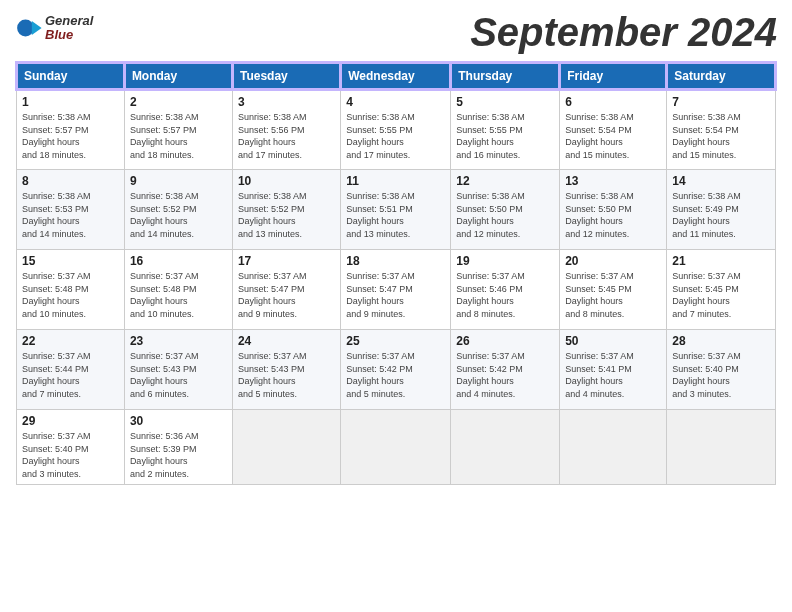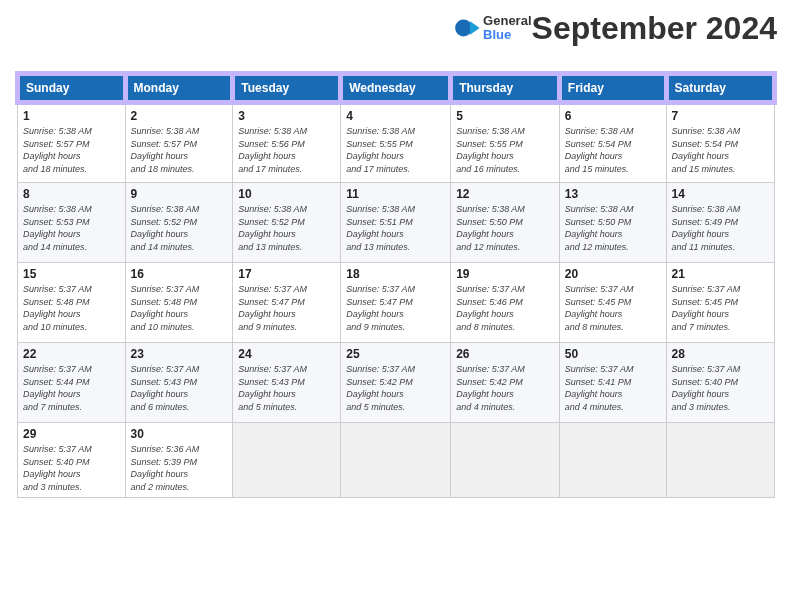--- a/index.html
+++ b/index.html
@@ -7,59 +7,60 @@
       font-family: Arial, sans-serif;
       background: #fff;
       width: 792px;
       height: 612px;
       overflow: hidden;
       padding: 10px 15px;
     }
     .header-area {
       display: flex;
       align-items: flex-start;
-      justify-content: flex-end;
-      margin-bottom: 24px;
+      justify-content: space-between;
+      margin-bottom: 6px;
+      font-style: italic;
     }
     .logo {
       display: flex;
       align-items: center;
       margin-top: 4px;
     }
     .logo-icon {
       width: 28px;
       height: 28px;
       margin-right: 2px;
     }
     .title-block {
       text-align: right;
     }
     .month-title {
-      font-size: 32px;
+      font-size: 40px;
       font-weight: bold;
       color: #333;
     }
     .location-title {
       font-size: 14px;
       color: #555;
       margin-top: 2px;
     }
     .calendar-table {
       width: 100%;
       border-collapse: collapse;
       font-size: 9.5px;
     }
     .calendar-table th {
       background-color: #1a6bb5;
       color: #fff;
       text-align: left;
       padding: 5px 6px;
       font-size: 12px;
       font-weight: bold;
-      border: 5px solid #c4b5fd;
+      border: 3px solid #c4b5fd;
     }
     .calendar-table td {
       border: 1px solid #ccc;
       vertical-align: top;
       padding: 4px 5px;
       height: 80px;
       width: 113px;
     }
     .calendar-table tr:nth-child(even) td {
       background-color: #f5f7fa;
@@ -71,41 +72,40 @@
       font-size: 12px;
       font-weight: bold;
       color: #222;
       display: block;
       margin-bottom: 2px;
     }
     .day-info {
       color: #444;
       line-height: 1.4;
       font-size: 9px;
-      font-style: italic;
     }
     .empty-cell {
       background-color: #f0f0f0 !important;
     }
     .last-row td {
       height: 70px;
     }
   </style>
 </head>
 <body>
 
 <div class="header-area">
   <div class="logo">
     <svg class="logo-icon" viewBox="0 0 40 40" xmlns="http://www.w3.org/2000/svg">
       <circle cx="15" cy="20" r="12" fill="#1a6bb5"></circle>
       <polygon points="24,10 38,20 24,30" fill="#1a9ed4"></polygon>
     </svg>
     <div>
       <div style="font-size:13px;font-weight:bold;color:#333;line-height:1.1;">General</div>
-      <div style="font-size:13px;font-weight:bold;color:#3b82f6;line-height:1.1;">Blue</div>
+      <div style="font-size:13px;font-weight:bold;color:#7f1d1d;line-height:1.1;">Blue</div>
     </div>
   </div>
   <div class="title-block">
     <div class="month-title">September 2024</div>
   </div>
 </div>
 
 <table class="calendar-table">
   <thead>
     <tr>

